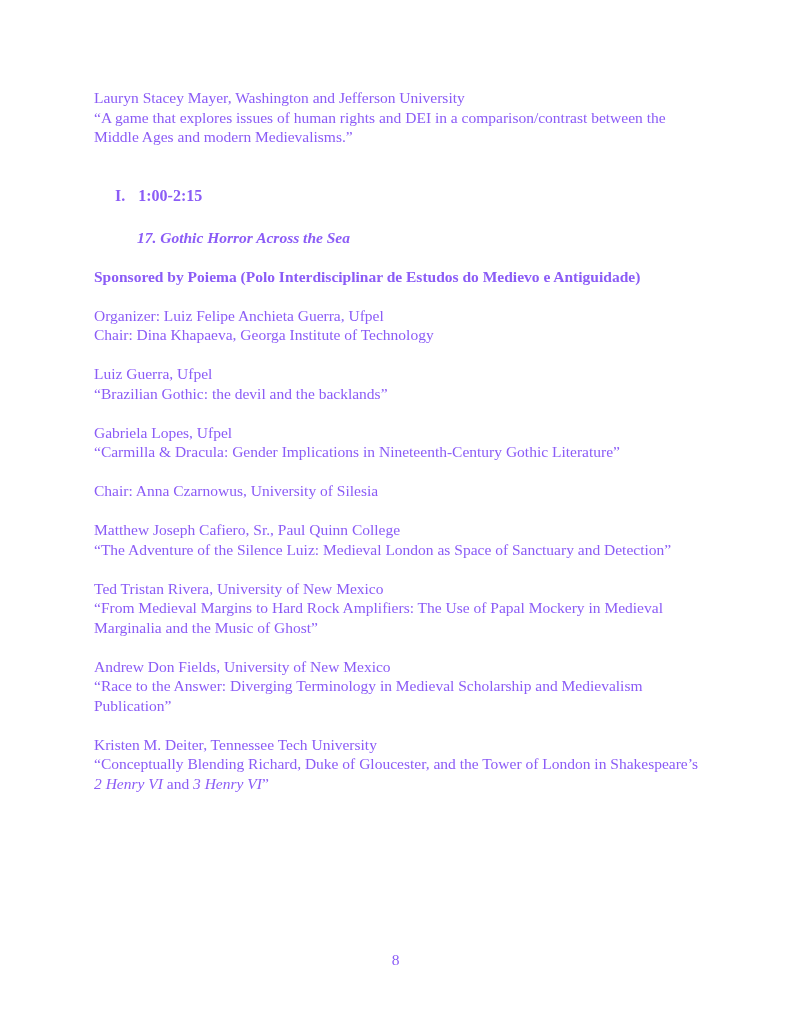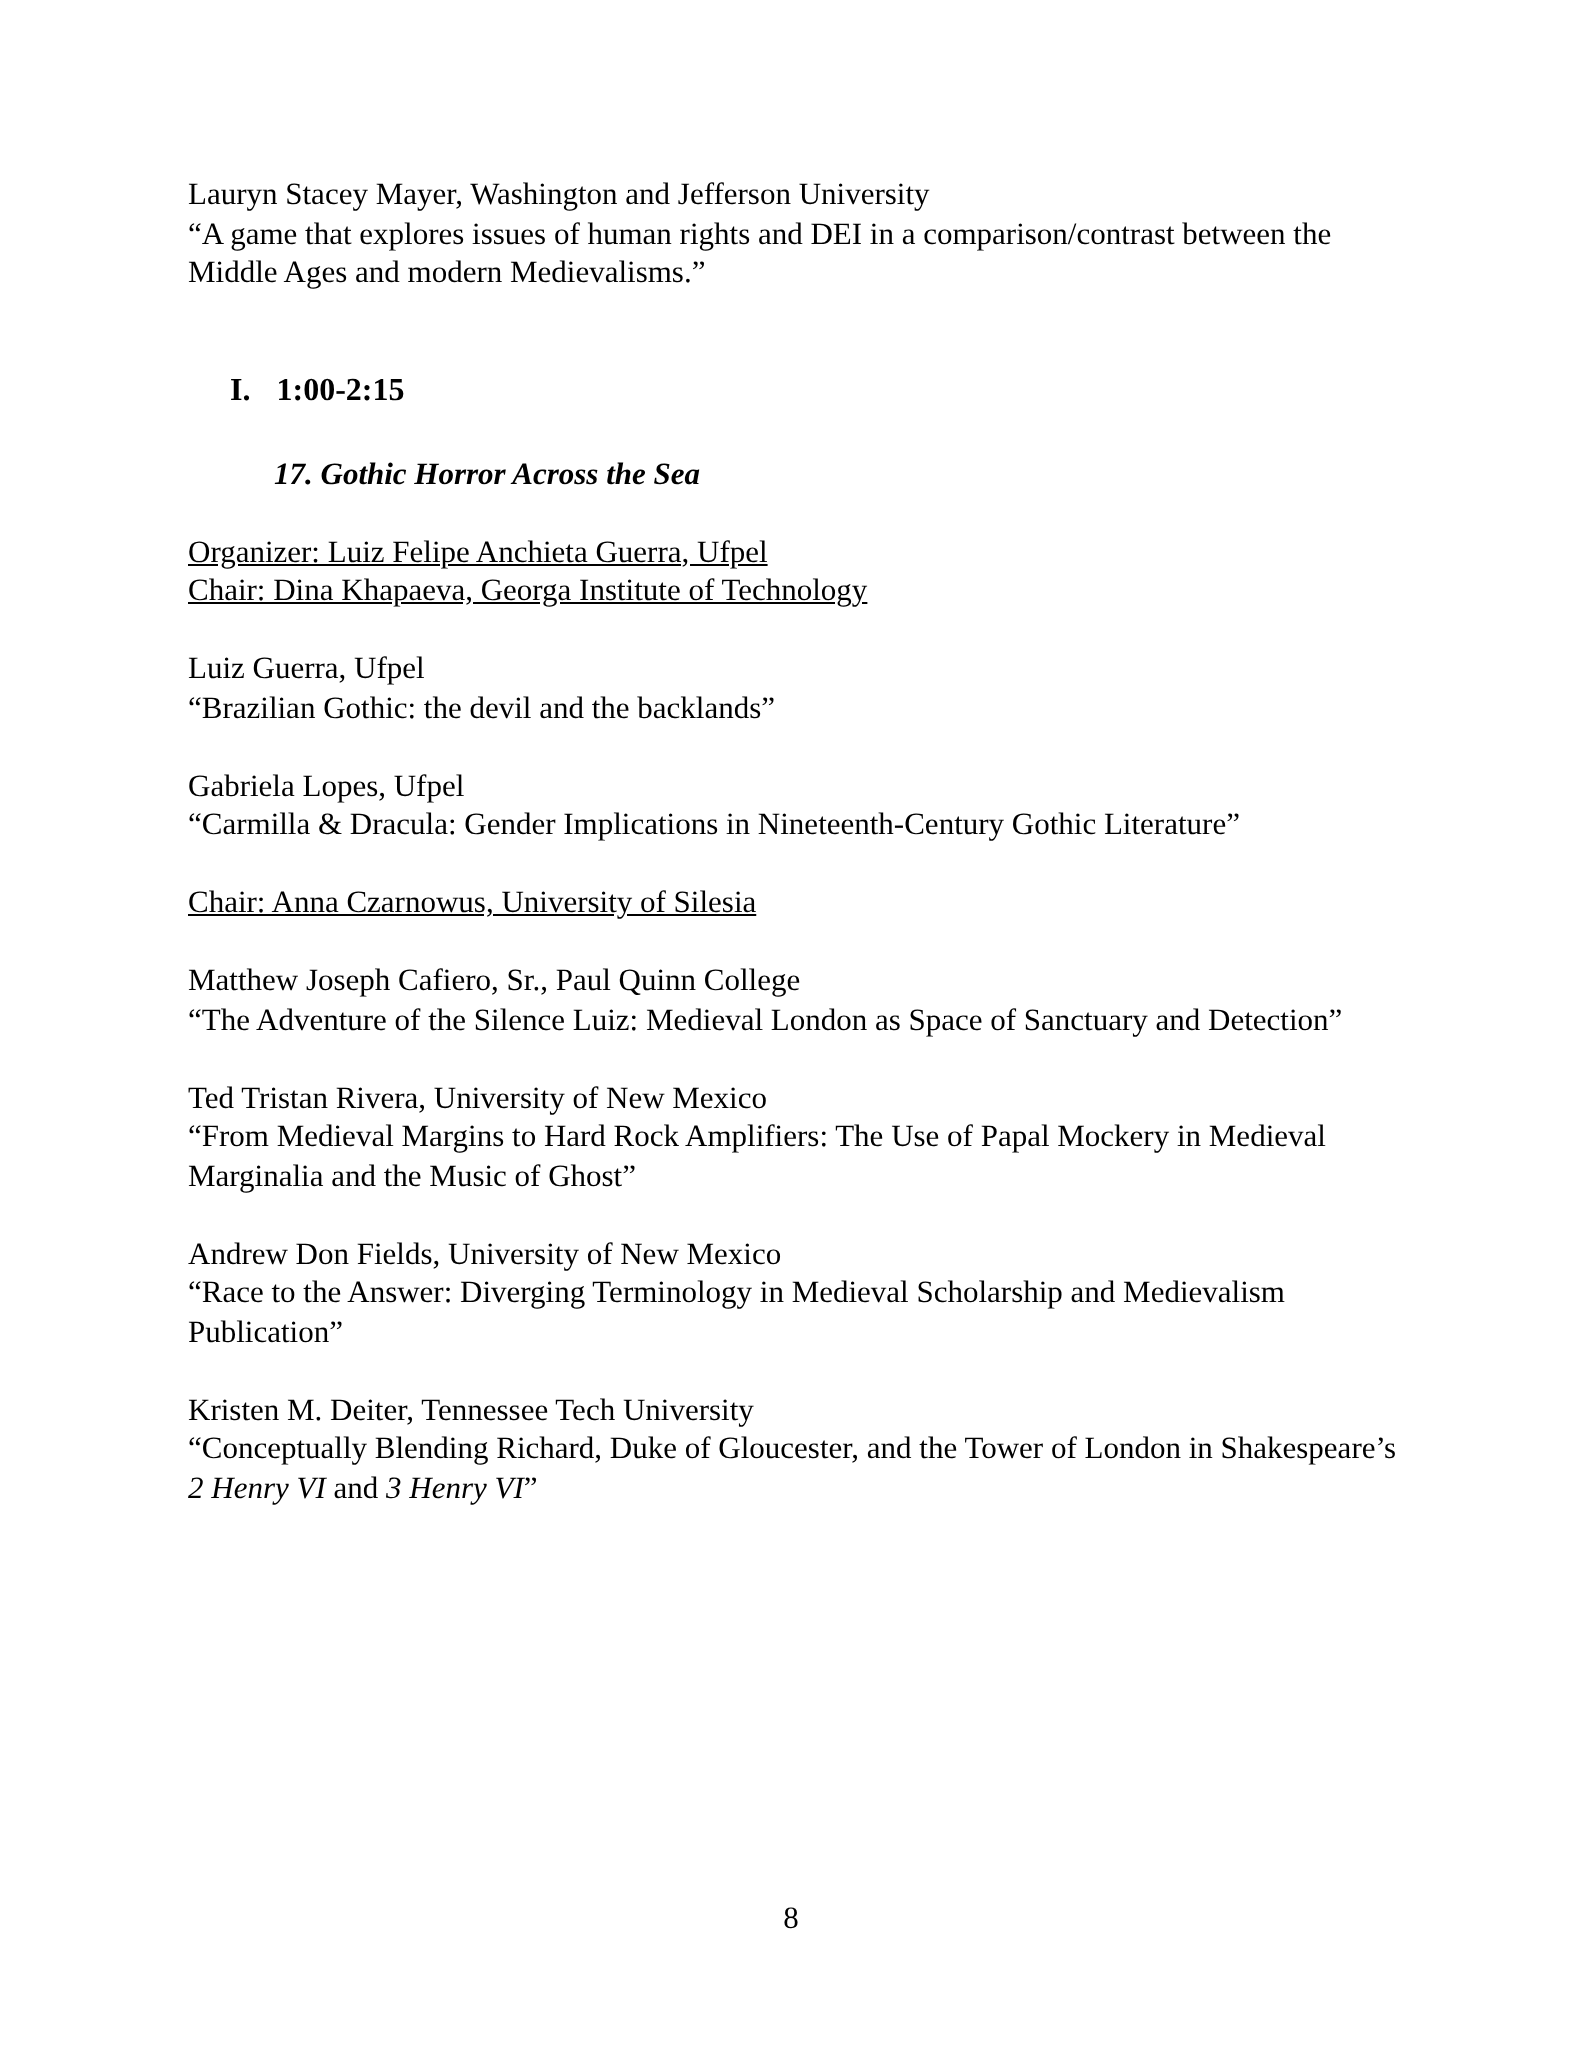--- a/index.html
+++ b/index.html
@@ -7,21 +7,21 @@
     padding: 0;
     background: #ffffff;
   }
   .page {
     position: relative;
     width: 791px;
     height: 1024px;
     background: #ffffff;
     overflow: hidden;
     font-family: "Liberation Serif", serif;
-    color: #000000;
+    color: #8b5cf6;
   }
   .content {
     position: absolute;
     left: 94px;
     top: 88px;
     width: 614px;
     font-size: 15.5px;
     line-height: 19.5px;
   }
   .para {
@@ -40,21 +40,20 @@
   .session-title {
     margin: 19.5px 0 19.5px 0;
     padding-left: 43px;
     font-weight: bold;
     font-style: italic;
   }
   .sponsor {
     font-weight: bold;
   }
   .role-line {
-    text-decoration: underline;
   }
   .page-number {
     position: absolute;
     top: 950px;
     left: 0;
     width: 791px;
     text-align: center;
     font-size: 15.5px;
     line-height: 19.5px;
   }
@@ -76,20 +75,21 @@
 
     <p class="time-heading">
       <span>I.</span><span class="time">1:00-2:15</span>
     </p>
 
     <p class="session-title">
       <span>17.</span>
       <span>Gothic Horror Across the Sea</span>
     </p>
 
+    <p class="para sponsor">Sponsored by Poiema (Polo Interdisciplinar de Estudos do Medievo e Antiguidade)</p>
 
     <p class="para">
       <span class="role-line">Organizer: Luiz Felipe Anchieta Guerra, Ufpel</span><br>
       <span class="role-line">Chair: Dina Khapaeva, Georga Institute of Technology</span>
     </p>
 
 
     <p class="para">
       <span>Luiz Guerra, Ufpel</span><br>
       <span>“Brazilian Gothic: the devil and the backlands”</span>

